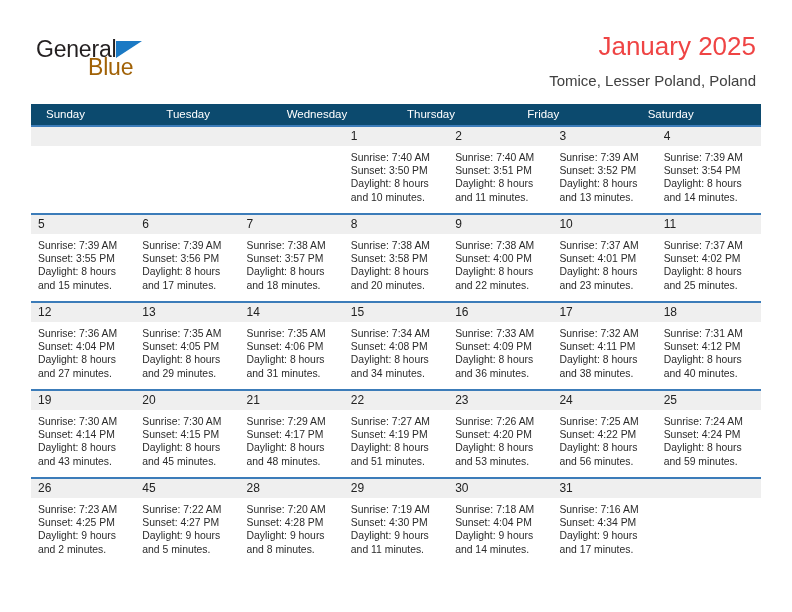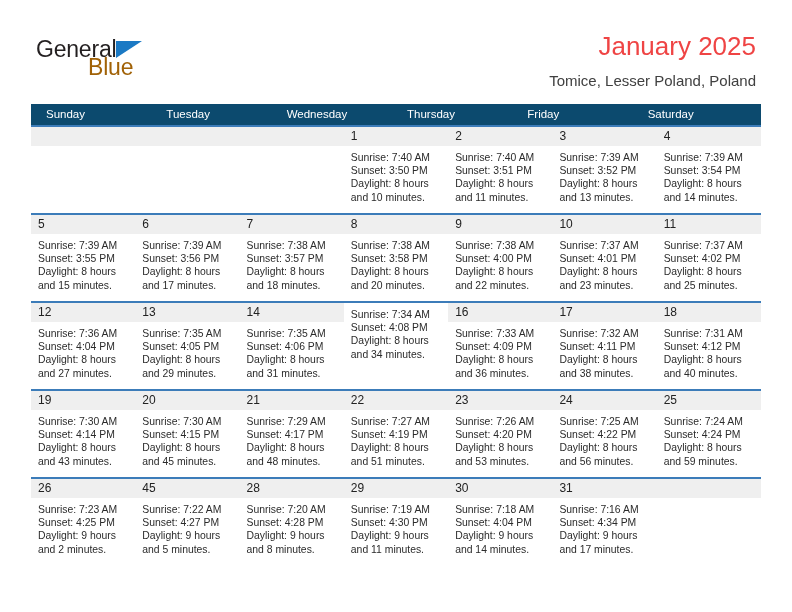--- a/index.html
+++ b/index.html
@@ -341,20 +341,23 @@
               <div class="day-number">14</div>
             </div>
             <div class="day-body">
               <div class="day-line">Sunrise: 7:35 AM</div>
               <div class="day-line">Sunset: 4:06 PM</div>
               <div class="day-line">Daylight: 8 hours</div>
               <div class="day-line">and 31 minutes.</div>
             </div>
           </div>
           <div class="day-cell">
+            <div class="day-number-band">
+              <div class="day-number">15</div>
+            </div>
             <div class="day-body">
               <div class="day-line">Sunrise: 7:34 AM</div>
               <div class="day-line">Sunset: 4:08 PM</div>
               <div class="day-line">Daylight: 8 hours</div>
               <div class="day-line">and 34 minutes.</div>
             </div>
           </div>
           <div class="day-cell">
             <div class="day-number-band">
               <div class="day-number">16</div>

